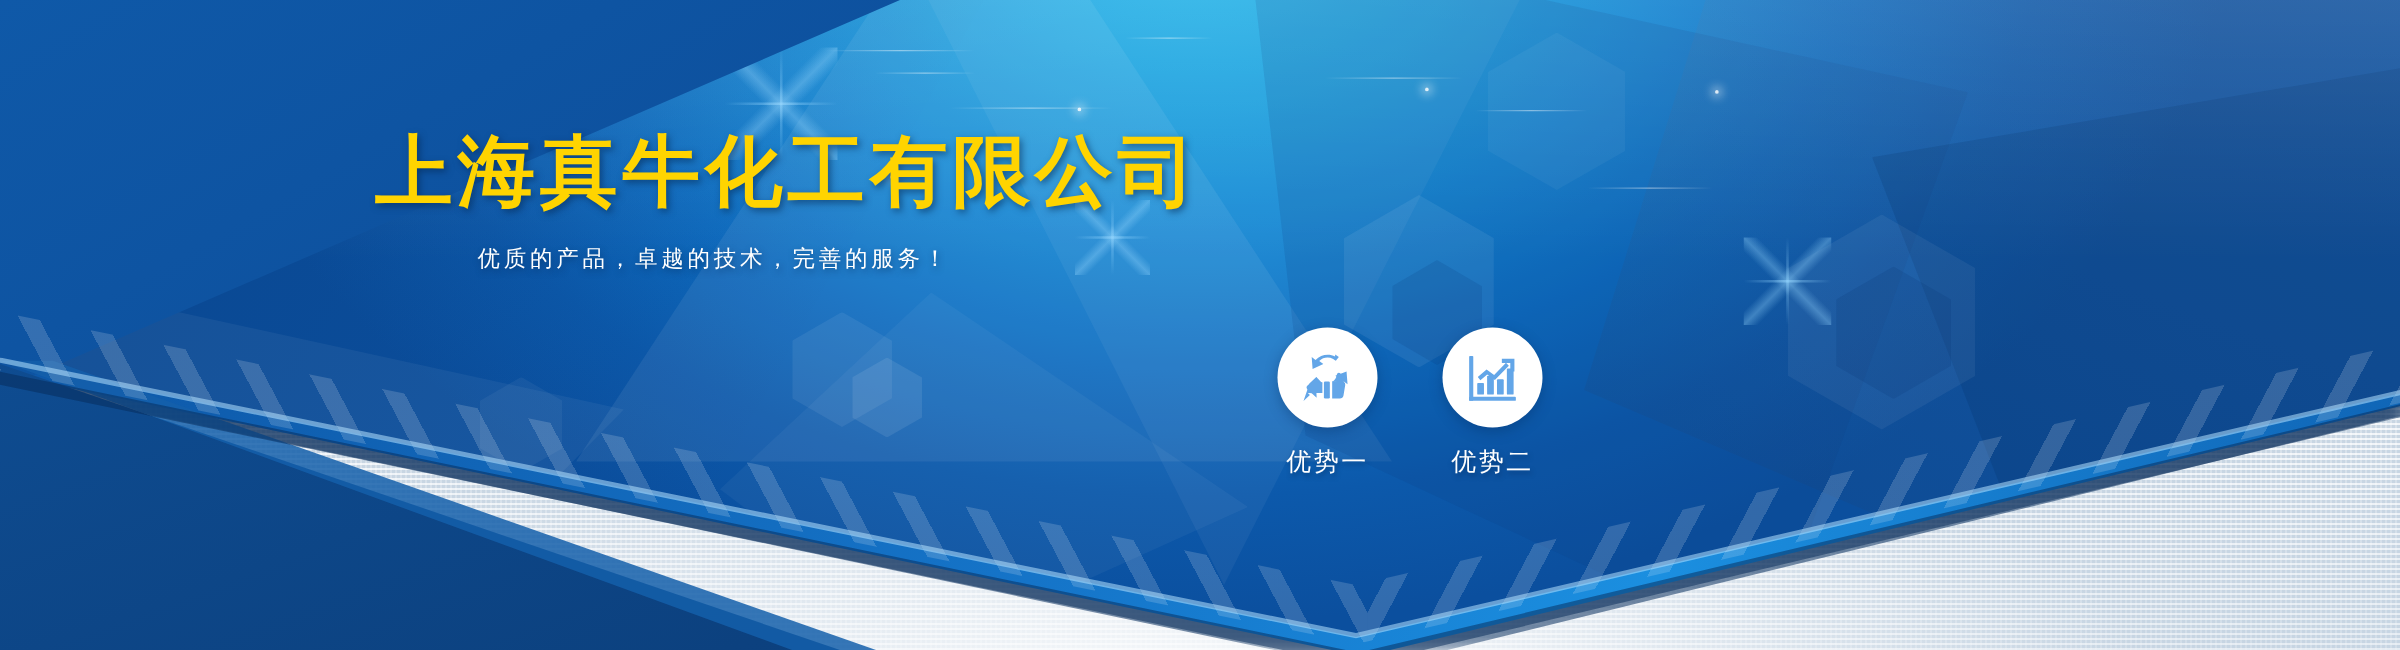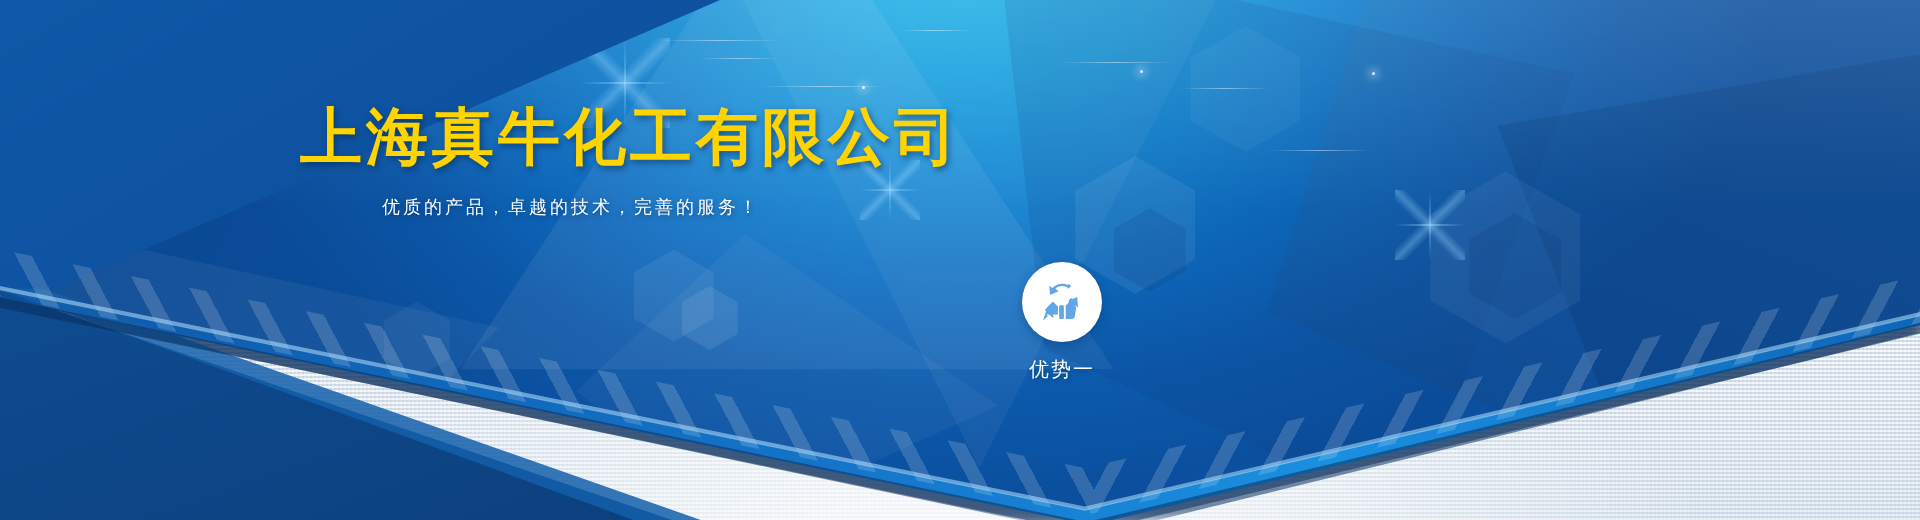--- a/index.html
+++ b/index.html
@@ -279,18 +279,35 @@
             <path d="M9.5 41.3l10.2-9.5.2 5.6h6.4v11.9h-6.6l.2 5.3-10.4-9.6c-1.1-1-1.1-2.7 0-3.7z"></path>
             <rect x="28" y="36.5" width="6.6" height="19" rx="1.4"></rect>
             <path d="M37.2 36.3h10.9c2.3 0 4 2 3.6 4.2l-1.9 11.6c-.3 1.9-2 3.4-4 3.4H37.2V36.3z"></path>
             <path d="M37.6 36.6c2.8-2.1 4.5-4.6 4.8-7.7.2-2.3 2.6-2.9 4-1.4 1.7 1.8 1.8 4.7.8 7.3-.3.8-.1 1.8 1.1 1.8h-10.7z"></path>
           </g>
         </svg>
       </div>
       <div class="cap">优势一</div>
     </div>
 
+    <div class="feature">
+      <div class="disc">
+        <svg viewBox="0 0 64 64" aria-hidden="true">
+          <g fill="#63a6e8">
+            <rect x="6" y="8" width="4.6" height="50" rx="1"></rect>
+            <rect x="6" y="53.4" width="52" height="4.6" rx="1"></rect>
+            <rect x="15" y="38" width="7.5" height="13" rx="1"></rect>
+            <rect x="26" y="30" width="7.5" height="21" rx="1"></rect>
+            <rect x="37" y="34" width="7.5" height="17" rx="1"></rect>
+            <rect x="48" y="22" width="7.5" height="29" rx="1"></rect>
+            <path d="M15.6 31.5l9.8-8.3 8.4 6.1 13.2-13.6 3.2 3.1-15.6 16.1-8.5-6.2-7.6 6.4z"></path>
+            <path d="M42.4 11.2h14v14h-4.6V15.8H42.4z"></path>
+          </g>
+        </svg>
+      </div>
+      <div class="cap">优势二</div>
+    </div>
 
 
 
   </div>
 
 </div>
 
 </body></html>

